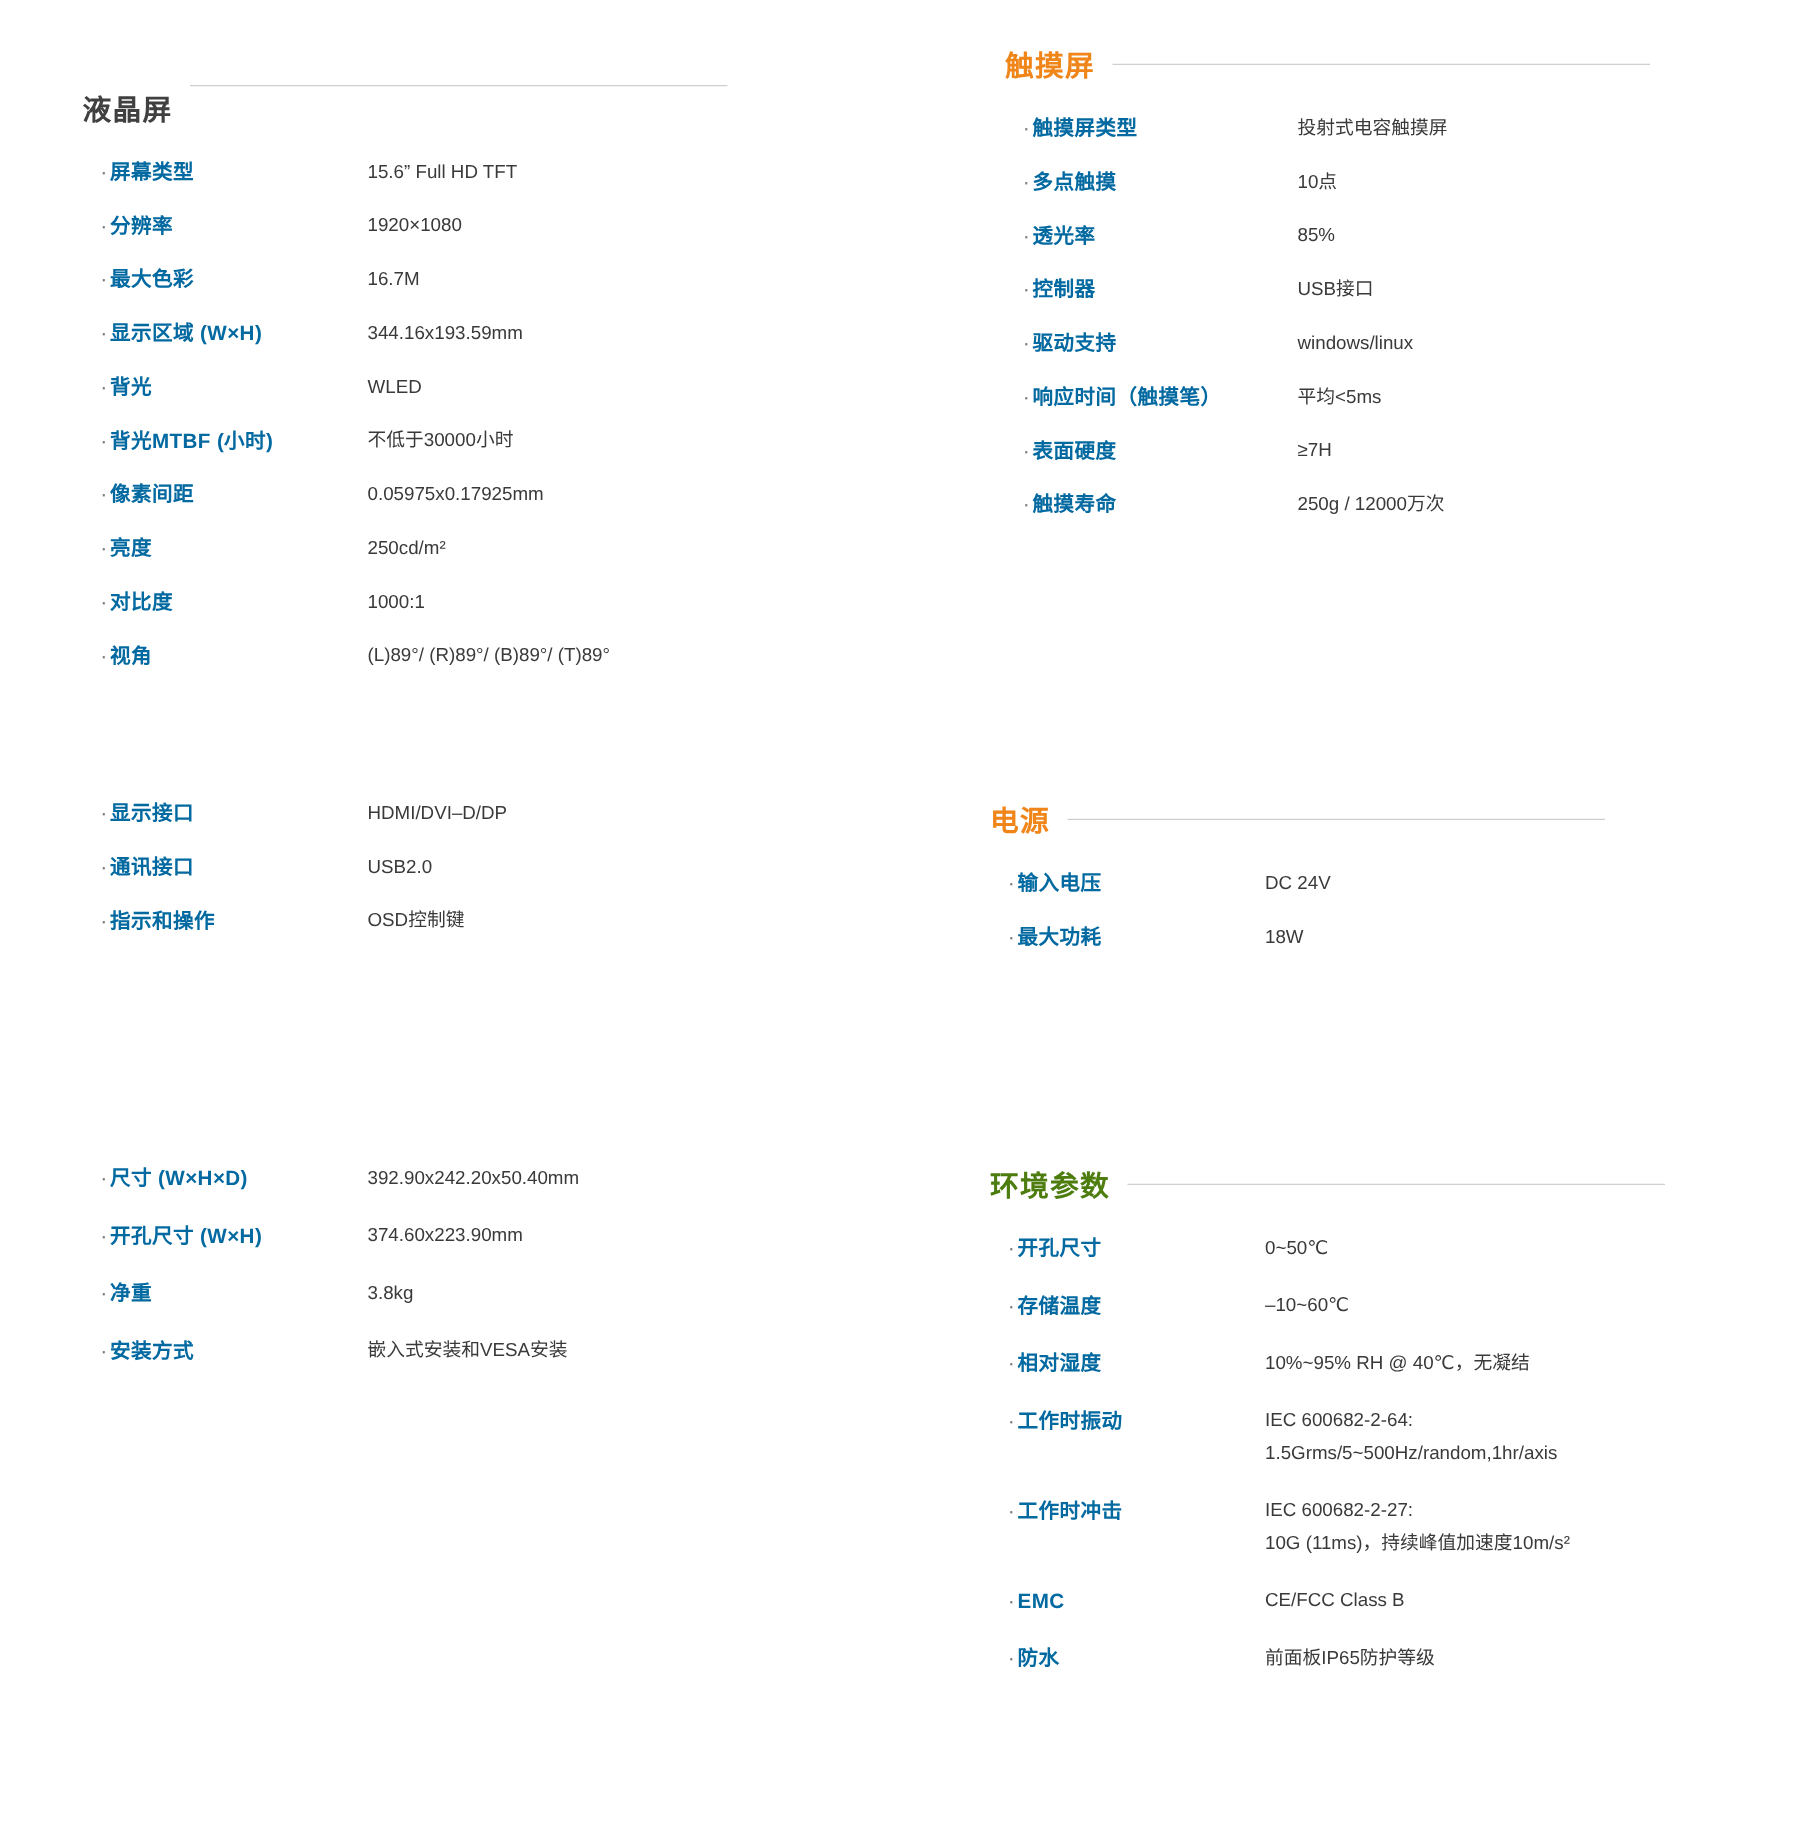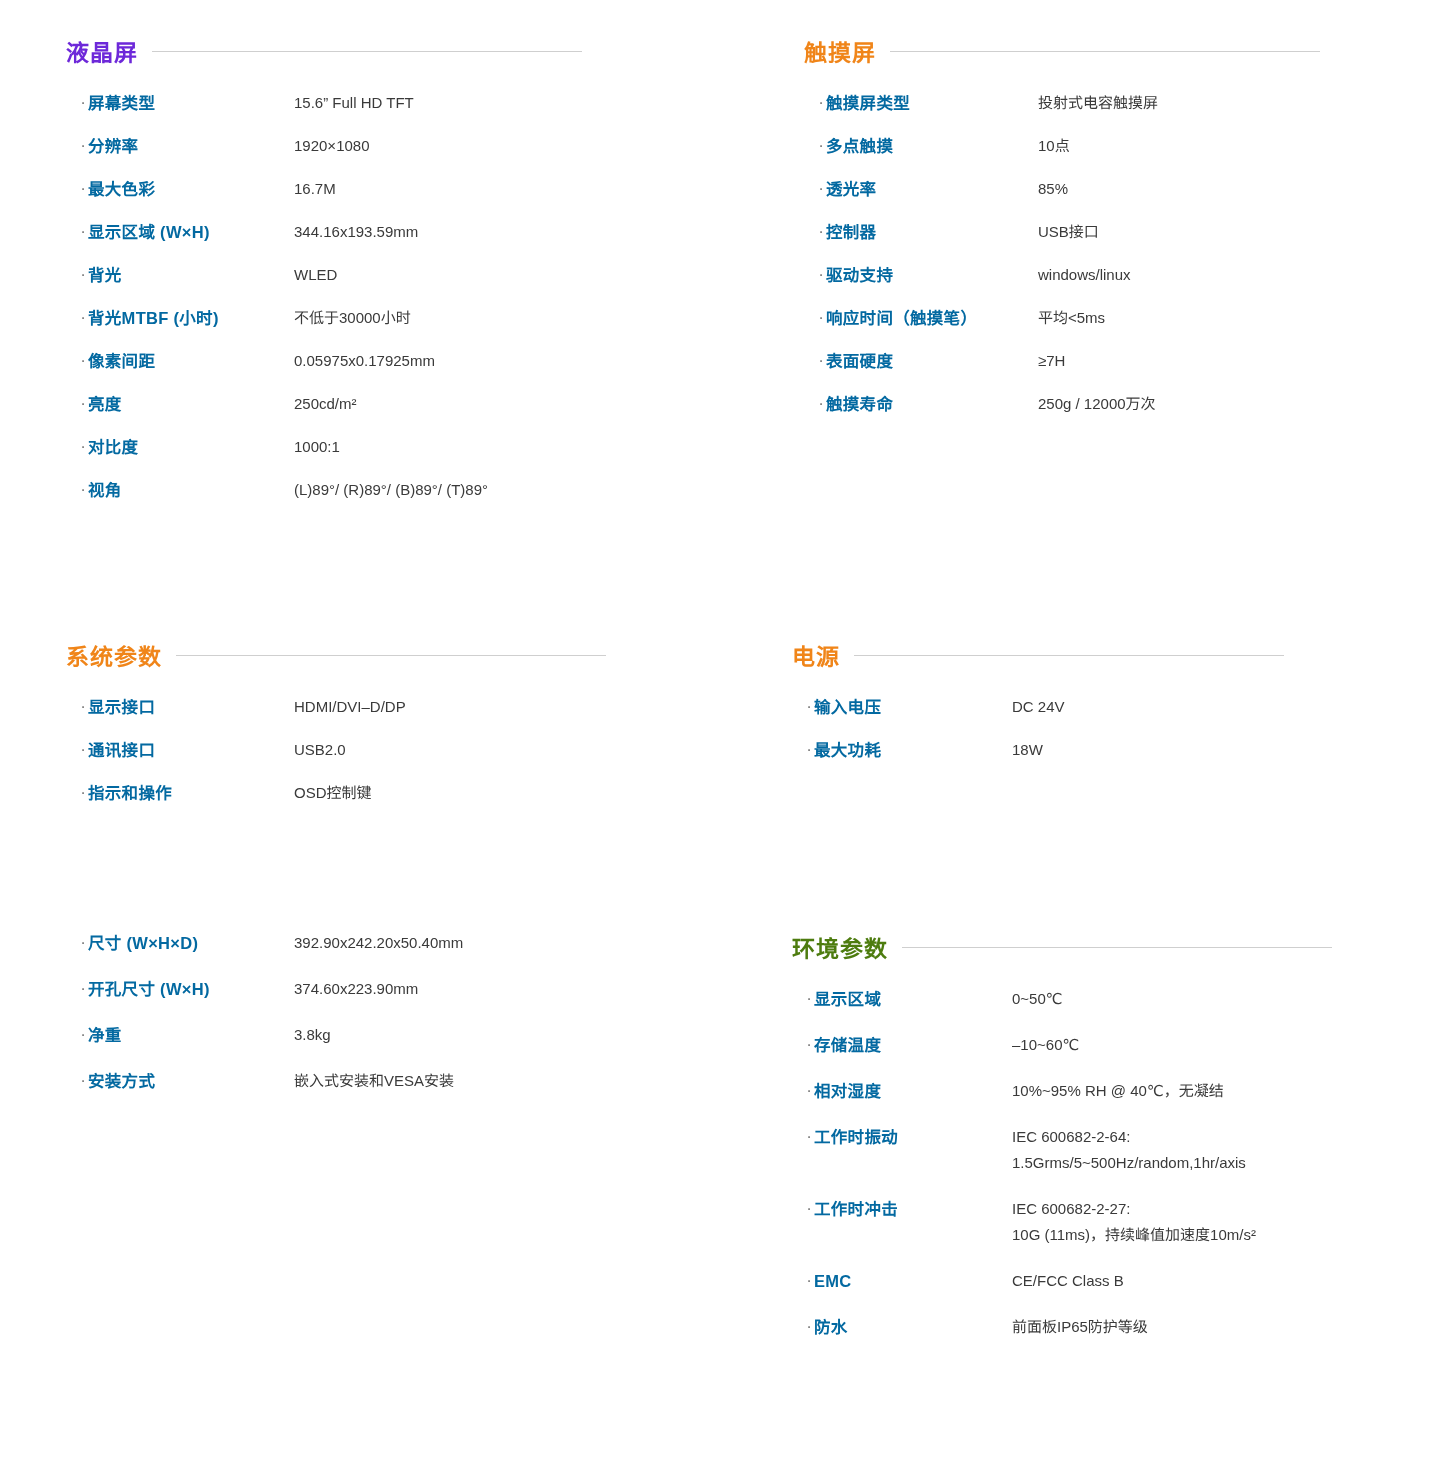--- a/index.html
+++ b/index.html
@@ -109,21 +109,21 @@
   .env .spec-row { margin-bottom: 20px; }
   .phys .spec-row { margin-bottom: 20px; }
 </style>
 </head>
 <body>
 
 <div class="sheet">
 
   <section class="panel lcd" id="panel-lcd">
     <div class="sec-head">
-      <span class="sec-title" style="color: #6d28d9;">液晶屏</span>
+      <span class="sec-title" style="color: #404040; margin-top: 35px;">液晶屏</span>
       <span class="sec-rule" style="background: rgb(207, 207, 207);"></span>
     </div>
     <ul class="spec-list">
       <li class="spec-row">
         <span class="bullet">·</span>
         <span class="spec-label">屏幕类型</span>
         <span class="spec-value">15.6” Full HD TFT</span>
       </li>
       <li class="spec-row">
         <span class="bullet">·</span>
@@ -216,24 +216,20 @@
       </li>
       <li class="spec-row">
         <span class="bullet">·</span>
         <span class="spec-label">触摸寿命</span>
         <span class="spec-value">250g / 12000万次</span>
       </li>
     </ul>
   </section>
 
   <section class="panel sys" id="panel-sys">
-    <div class="sec-head">
-      <span class="sec-title" style="color: rgb(240, 133, 25);">系统参数</span>
-      <span class="sec-rule" style="background: rgb(207, 207, 207);"></span>
-    </div>
     <ul class="spec-list">
       <li class="spec-row">
         <span class="bullet">·</span>
         <span class="spec-label">显示接口</span>
         <span class="spec-value">HDMI/DVI–D/DP</span>
       </li>
       <li class="spec-row">
         <span class="bullet">·</span>
         <span class="spec-label">通讯接口</span>
         <span class="spec-value">USB2.0</span>
@@ -291,21 +287,21 @@
   </section>
 
   <section class="panel env" id="panel-env">
     <div class="sec-head">
       <span class="sec-title" style="color: #4d7c0f;">环境参数</span>
       <span class="sec-rule" style="background: rgb(207, 207, 207);"></span>
     </div>
     <ul class="spec-list">
       <li class="spec-row">
         <span class="bullet">·</span>
-        <span class="spec-label">显示区域</span>
+        <span class="spec-label">开孔尺寸</span>
         <span class="spec-value">0~50℃</span>
       </li>
       <li class="spec-row">
         <span class="bullet">·</span>
         <span class="spec-label">存储温度</span>
         <span class="spec-value">–10~60℃</span>
       </li>
       <li class="spec-row">
         <span class="bullet">·</span>
         <span class="spec-label">相对湿度</span>

